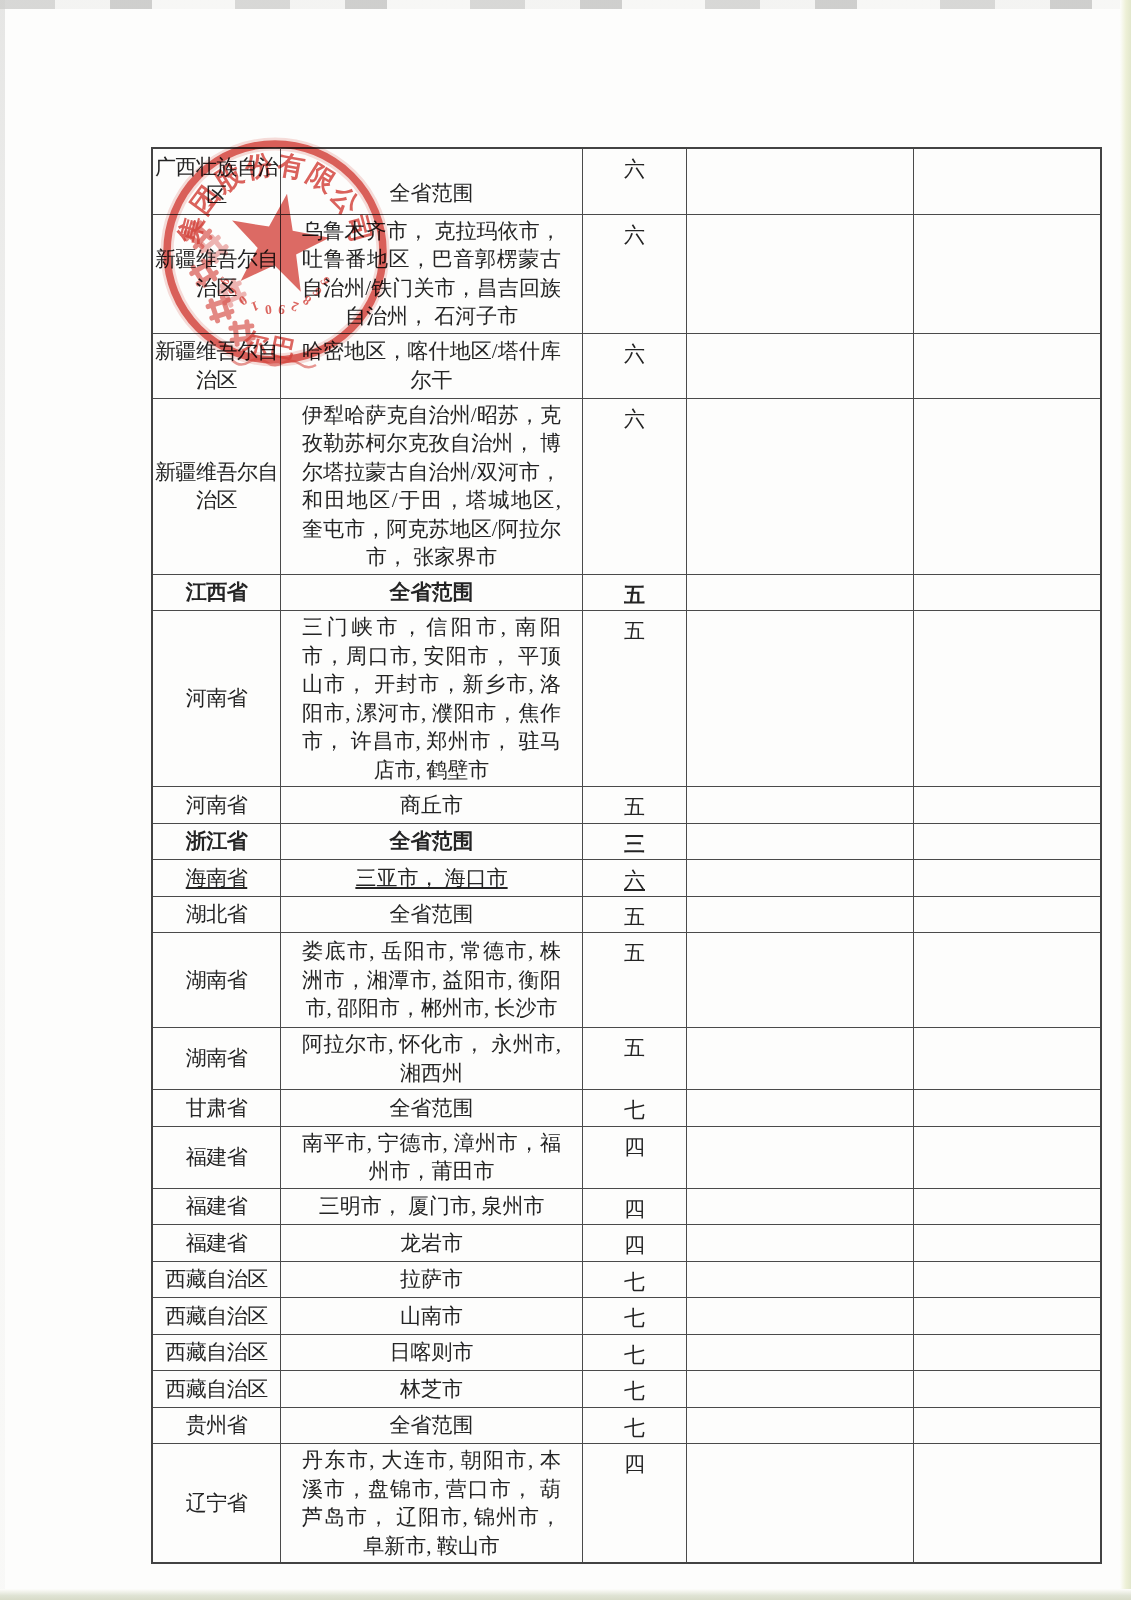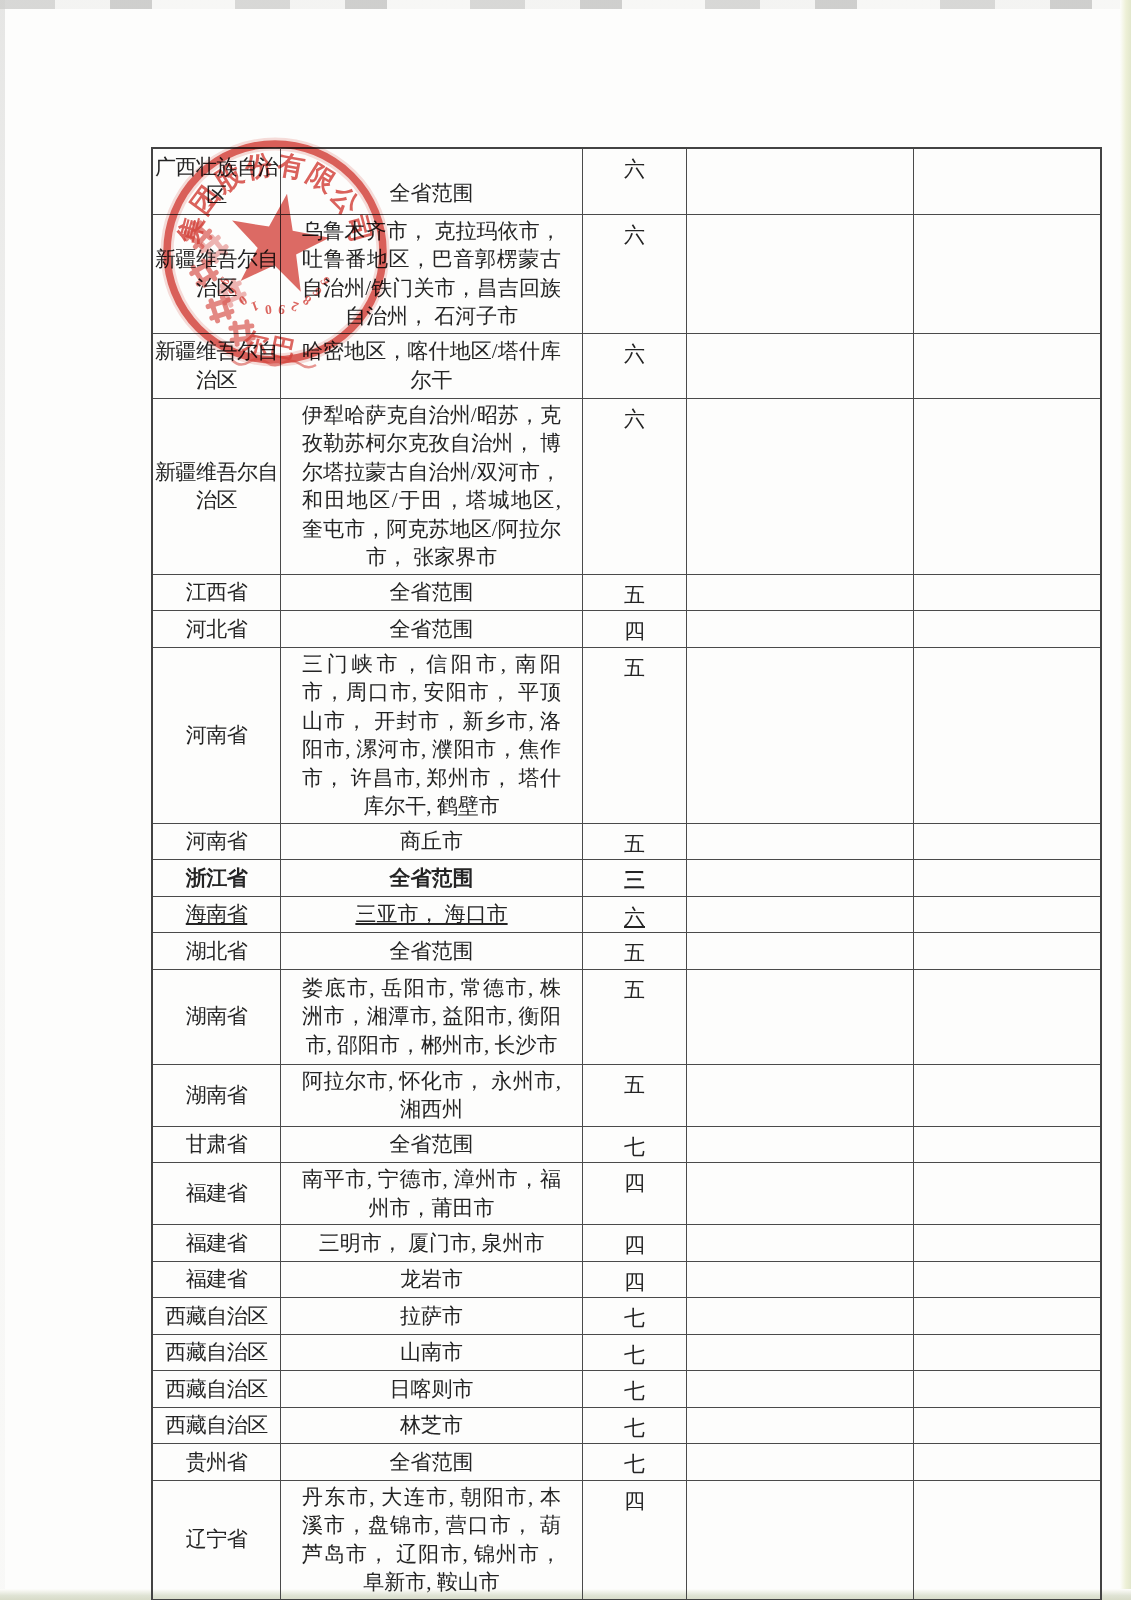--- a/index.html
+++ b/index.html
@@ -73,37 +73,30 @@
         <td class="c-e1"></td>
         <td class="c-e2"></td>
       </tr>
       <tr style="height: 152px;">
         <td class="c-prov">新疆维吾尔自治区</td>
         <td class="c-area">伊犁哈萨克自治州/昭苏，克孜勒苏柯尔克孜自治州， 博尔塔拉蒙古自治州/双河市， 和田地区/于田，塔城地区, 奎屯市，阿克苏地区/阿拉尔市， 张家界市</td>
         <td class="c-grade">六</td>
         <td class="c-e1"></td>
         <td class="c-e2"></td>
       </tr>
-      <tr style="height: 31px;">
+      <tr style="height: 31px; font-weight: bold;">
         <td class="c-prov">江西省</td>
         <td class="c-area">全省范围</td>
         <td class="c-grade">五</td>
-        <td class="c-e1"></td>
-        <td class="c-e2"></td>
-      </tr>
-      <tr style="height: 30px;">
-        <td class="c-prov">河北省</td>
-        <td class="c-area">全省范围</td>
-        <td class="c-grade">四</td>
         <td class="c-e1"></td>
         <td class="c-e2"></td>
       </tr>
       <tr style="height: 153px;">
         <td class="c-prov">河南省</td>
-        <td class="c-area">三门峡市，信阳市, 南阳市，周口市, 安阳市， 平顶山市， 开封市，新乡市, 洛阳市, 漯河市, 濮阳市，焦作市， 许昌市, 郑州市， 塔什库尔干, 鹤壁市</td>
+        <td class="c-area">三门峡市，信阳市, 南阳市，周口市, 安阳市， 平顶山市， 开封市，新乡市, 洛阳市, 漯河市, 濮阳市，焦作市， 许昌市, 郑州市， 驻马店市, 鹤壁市</td>
         <td class="c-grade">五</td>
         <td class="c-e1"></td>
         <td class="c-e2"></td>
       </tr>
       <tr style="height: 32px;">
         <td class="c-prov">河南省</td>
         <td class="c-area">商丘市</td>
         <td class="c-grade">五</td>
         <td class="c-e1"></td>
         <td class="c-e2"></td>

